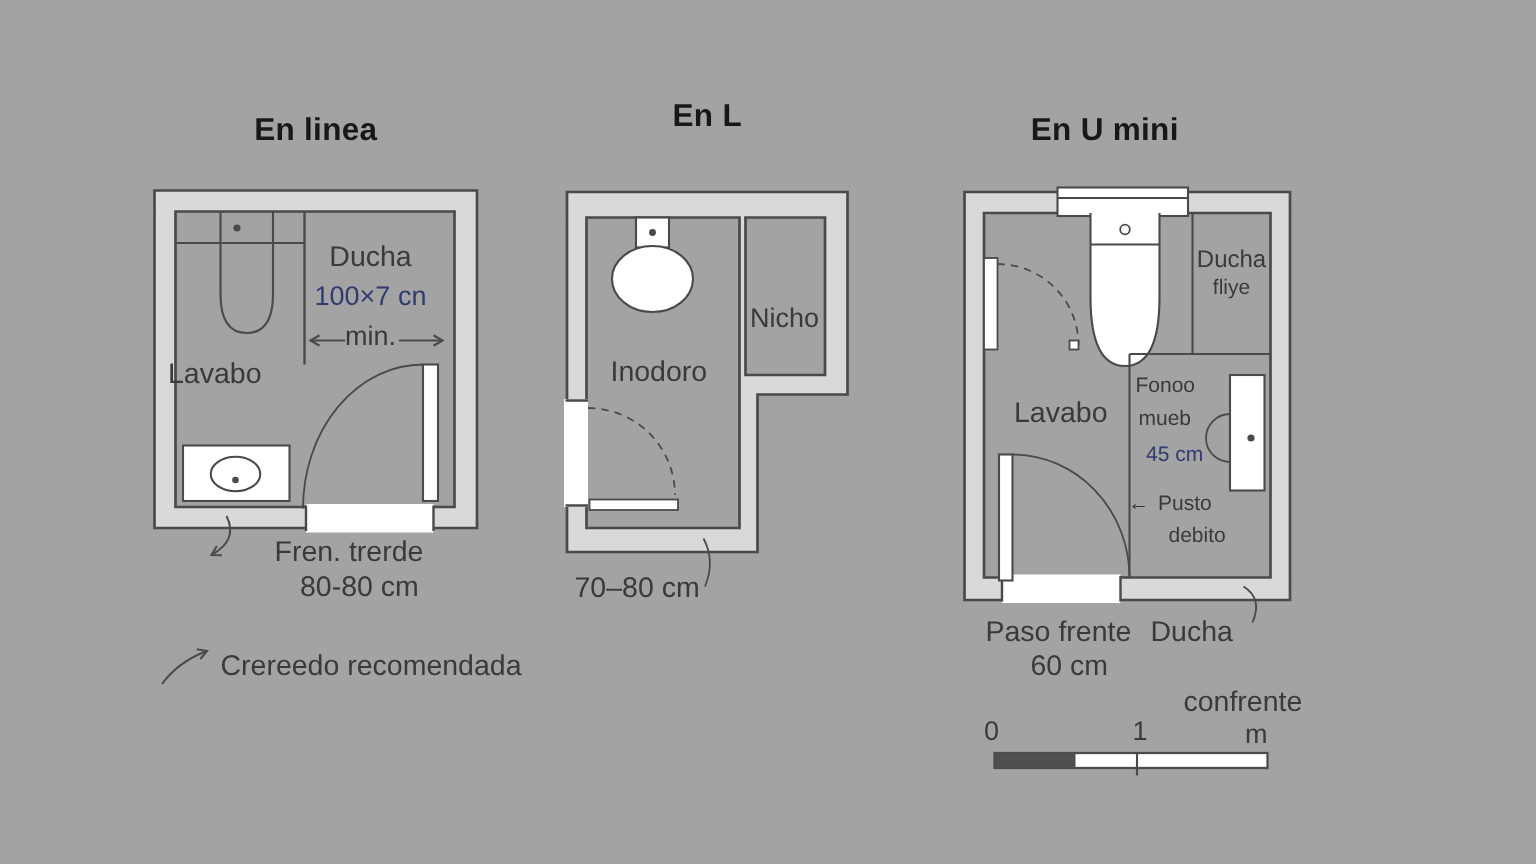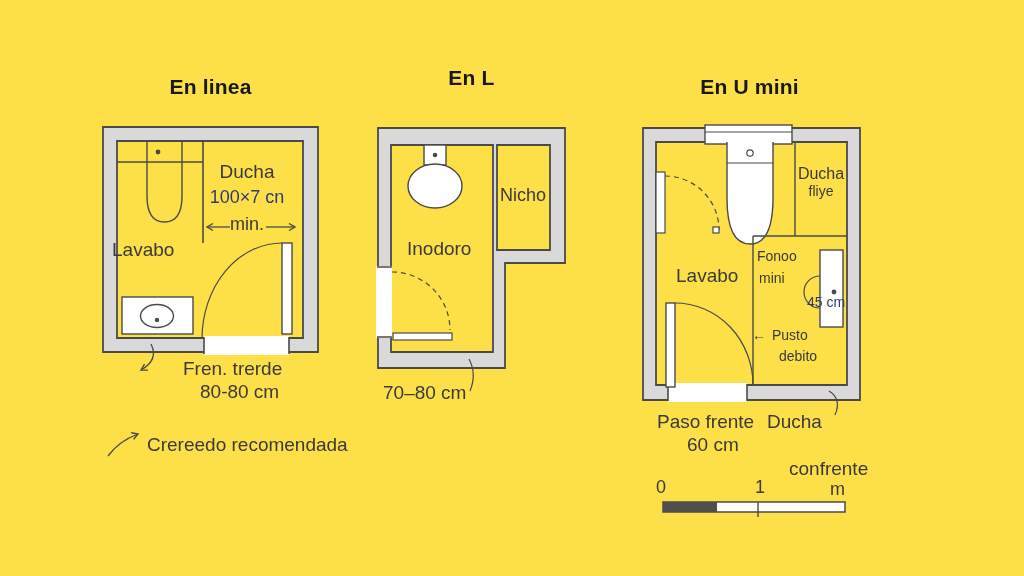--- a/index.html
+++ b/index.html
@@ -1,17 +1,17 @@
 <!DOCTYPE html>
 <html><head>
 <meta charset="utf-8">
 <style>
   html,body{margin:0;padding:0;background:#ffffff;}
   .canvas{
-    position:relative;width:1024px;height:576px;background:#fde047;
+    position:relative;width:1024px;height:576px;background:#a3a3a3;
     font-family:"Liberation Sans",sans-serif;color:#3a3a3a;overflow:hidden;
   }
   .canvas svg{position:absolute;left:0;top:0;}
   .lbl{position:absolute;white-space:nowrap;line-height:1.1;color:#3a3a3a;text-align:center;}
   .c{text-align:center;}
   .title{font-weight:bold;font-size:21px;color:#181818;letter-spacing:.2px;}
   .blue{color:#2f3b70;}
   .f19{font-size:19px;}
   .f18{font-size:18px;}
   .f17{font-size:14px;}
@@ -109,31 +109,31 @@
   <div class="lbl title c" style="left:103px;top:75px;width:215px;">En linea</div>
   <div class="lbl f19 c" style="left:199px;top:162px;width:96px;">Ducha</div>
   <div class="lbl f18 c blue" style="left:199px;top:188px;width:96px;text-align:center;">100×7 cn</div>
   <div class="lbl f18 c" style="left:199px;top:215px;width:96px;">min.</div>
   <div class="lbl f19" style="left:112px;top:240px;">Lavabo</div>
   <div class="lbl f19" style="left:183px;top:359px;">Fren. trerde</div>
   <div class="lbl f19" style="left:200px;top:382px;">80-80 cm</div>
   <div class="lbl f19" style="left:147px;top:435px;">Crereedo recomendada</div>
 
   <div class="lbl title c" style="left:378px;top:66px;width:187px;">En L</div>
-  <div class="lbl f18 c" style="left:494px;top:186px;width:58px;">Nicho</div>
+  <div class="lbl f18 c" style="left:494px;top:203px;width:58px;">Nicho</div>
   <div class="lbl f19" style="left:407px;top:239px;">Inodoro</div>
   <div class="lbl f19" style="left:383px;top:383px;">70–80 cm</div>
 
-  <div class="lbl title c" style="left:641px;top:75px;width:217px;">En U mini</div>
+  <div class="lbl title c" style="left:628px;top:75px;width:217px;">En U mini</div>
   <div class="lbl f16 c" style="left:795px;top:165px;width:52px;">Ducha</div>
   <div class="lbl f17 c" style="left:795px;top:184px;width:52px;">fliye</div>
   <div class="lbl f19" style="left:676px;top:266px;">Lavabo</div>
   <div class="lbl f17" style="left:757px;top:249px;">Fonoo</div>
-  <div class="lbl f17" style="left:759px;top:271px;">mini</div>
-  <div class="lbl f17 blue" style="left:764px;top:295px;margin-left:43px;">45 cm</div>
+  <div class="lbl f17" style="left:759px;top:271px;">mueb</div>
+  <div class="lbl f17 blue" style="left:764px;top:295px;">45 cm</div>
   <div class="lbl f17" style="left:752px;top:328px;">
     <span class="arrowglyph">←</span><span>Pusto</span>
   </div>
   <div class="lbl f17" style="left:779px;top:349px;">debito</div>
   <div class="lbl f19" style="left:657px;top:412px;">Paso frente</div>
   <div class="lbl f19" style="left:687px;top:435px;">60 cm</div>
   <div class="lbl f19" style="left:767px;top:412px;">Ducha</div>
   <div class="lbl f19" style="left:769px;top:459px;margin-left:20px;">confrente</div>
 
   <div class="lbl f18" style="left:656px;top:478px;">0</div>

